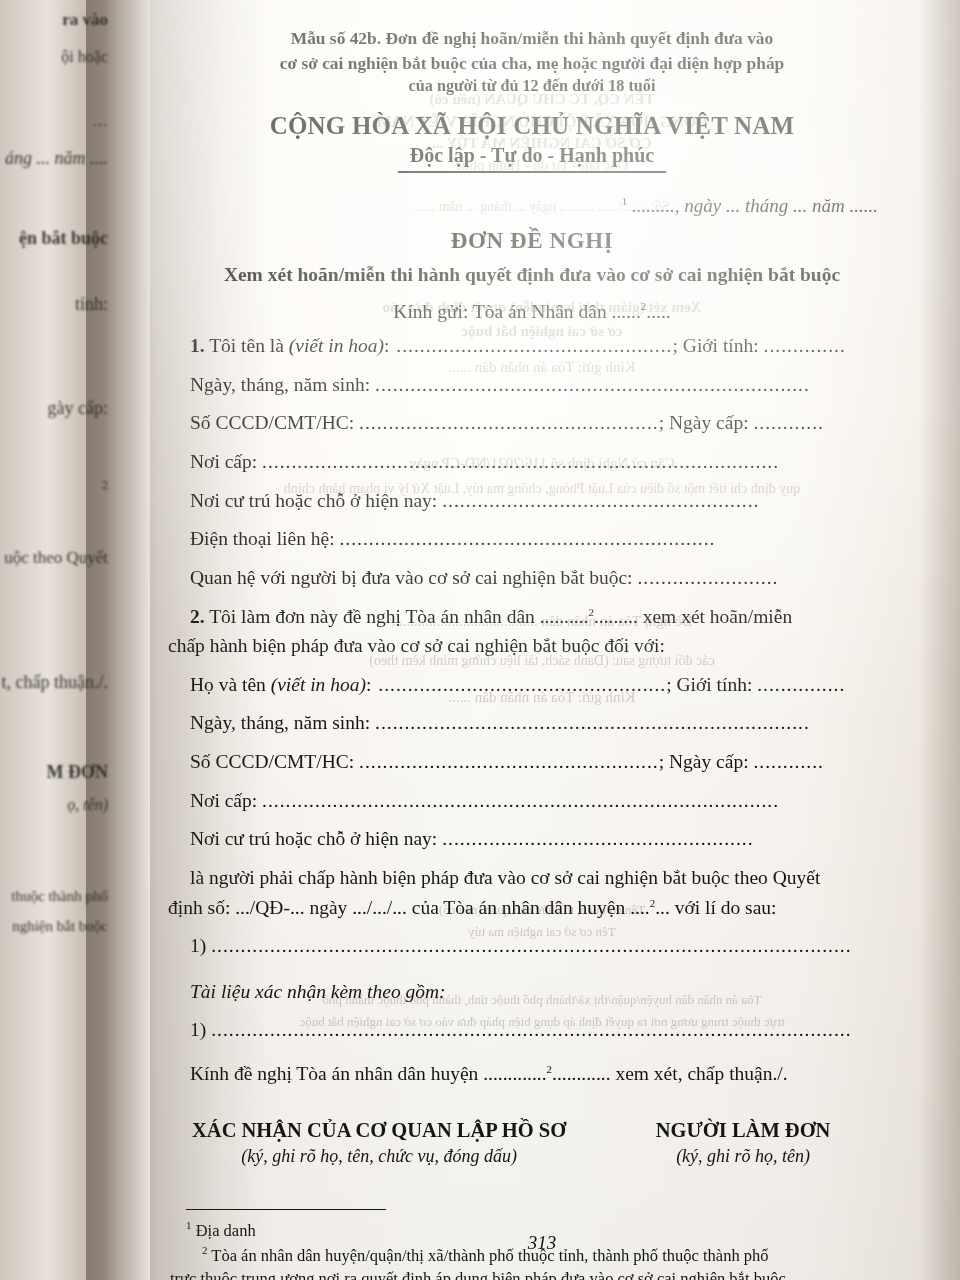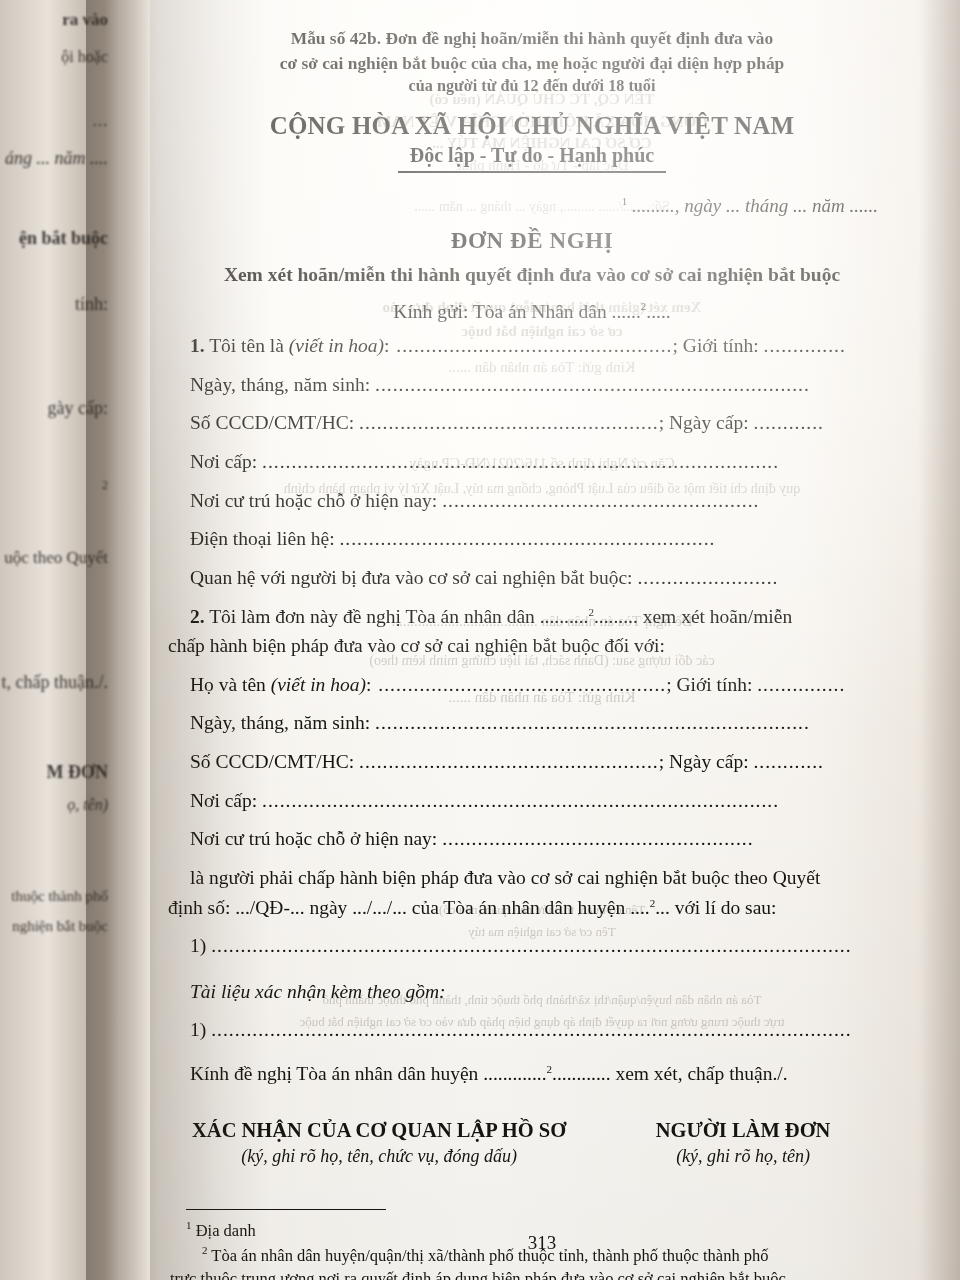--- a/index.html
+++ b/index.html
@@ -100,21 +100,21 @@
   .sig-left { width:58%; text-align:center; }
   .sig-right { width:42%; text-align:center; }
   .sig-title { font-weight:bold; font-size:20.5px; }
   .sig-note { font-style:italic; font-size:18px; margin-top:4px; }
 
   #fnrule { width:200px; height:1.6px; background:#17150f; margin:42px 0 8px 18px; }
   .fn { font-size:16.5px; line-height:1.45; padding-left:18px; }
   .fn .sup { font-size:11px; vertical-align:super; }
   .fn.c2 { text-indent:16px; }
 
-  #pageno { position:absolute; left:150px; right:26px; bottom:26px; text-align:center; font-size:19px; color:#17150f; }
+  #pageno { position:absolute; left:150px; right:26px; bottom:26px; text-align:center; font-size:19px; color:#17150f;font-style:italic; }
 
   
   #warp {
     position:absolute; left:150px; top:0; width:120px; height:1280px;
     background:linear-gradient(90deg, rgba(80,64,48,.20), rgba(0,0,0,0));
     pointer-events:none;
   }
 </style>
 </head>
 <body>

